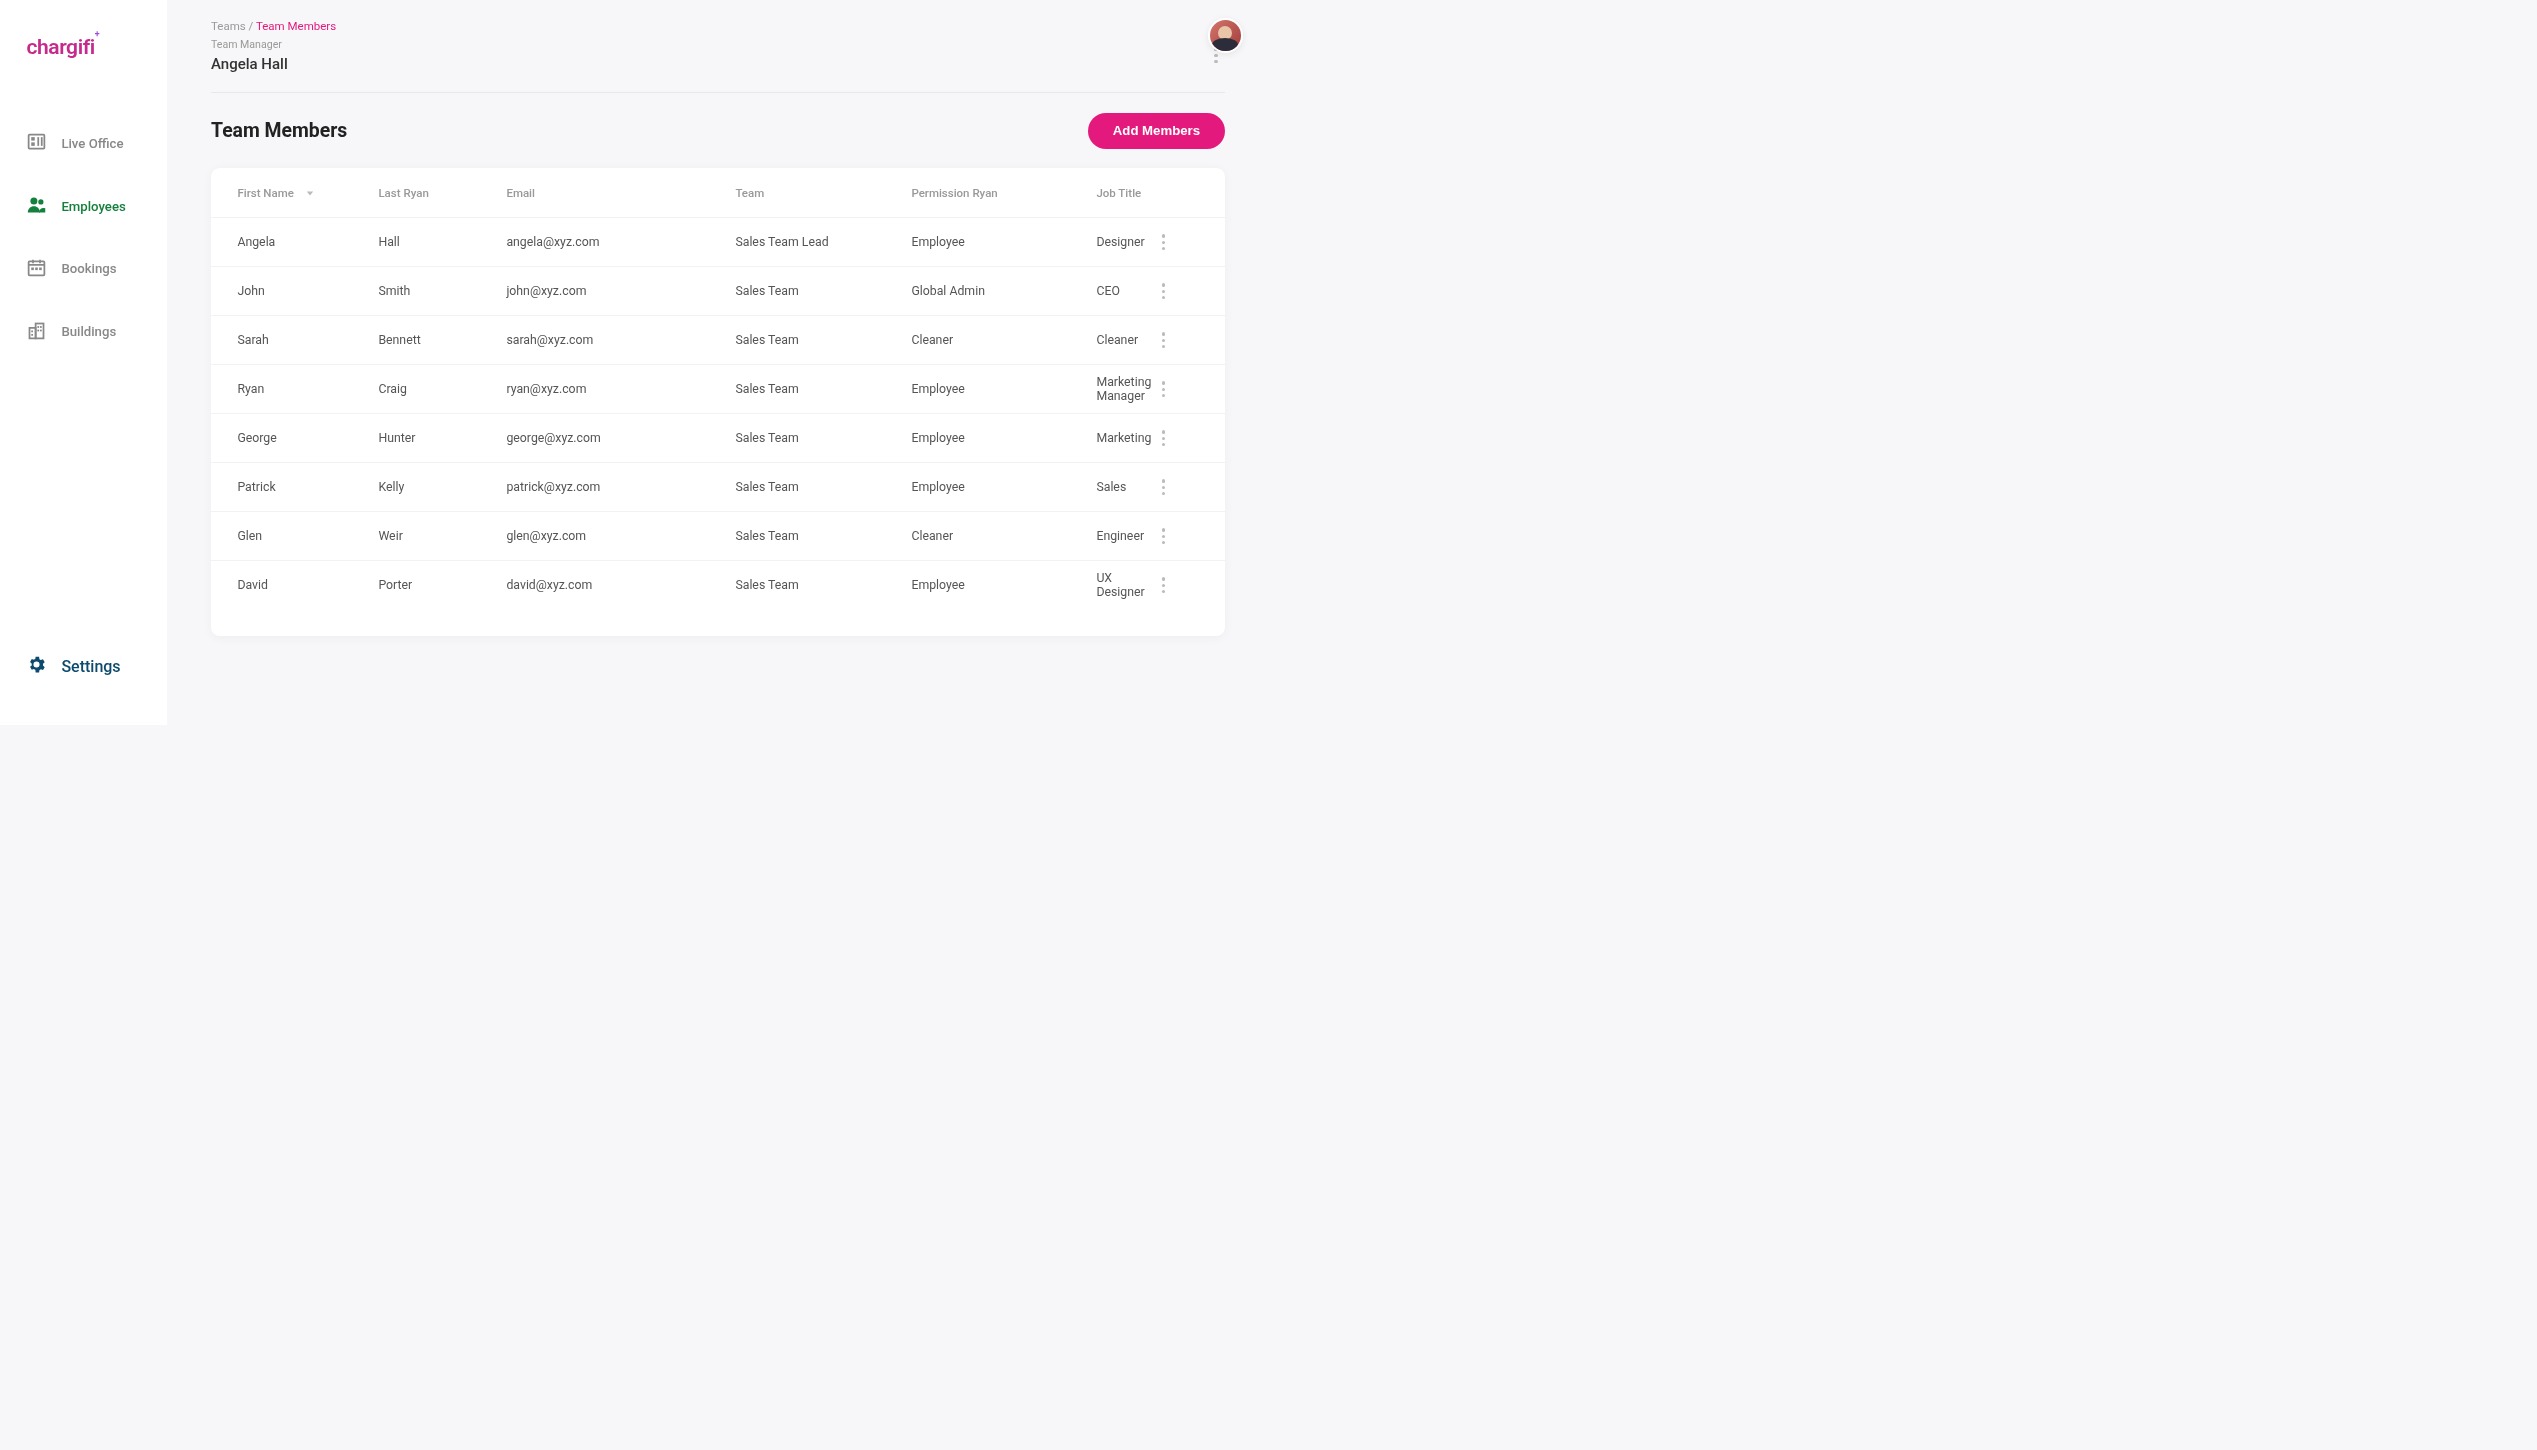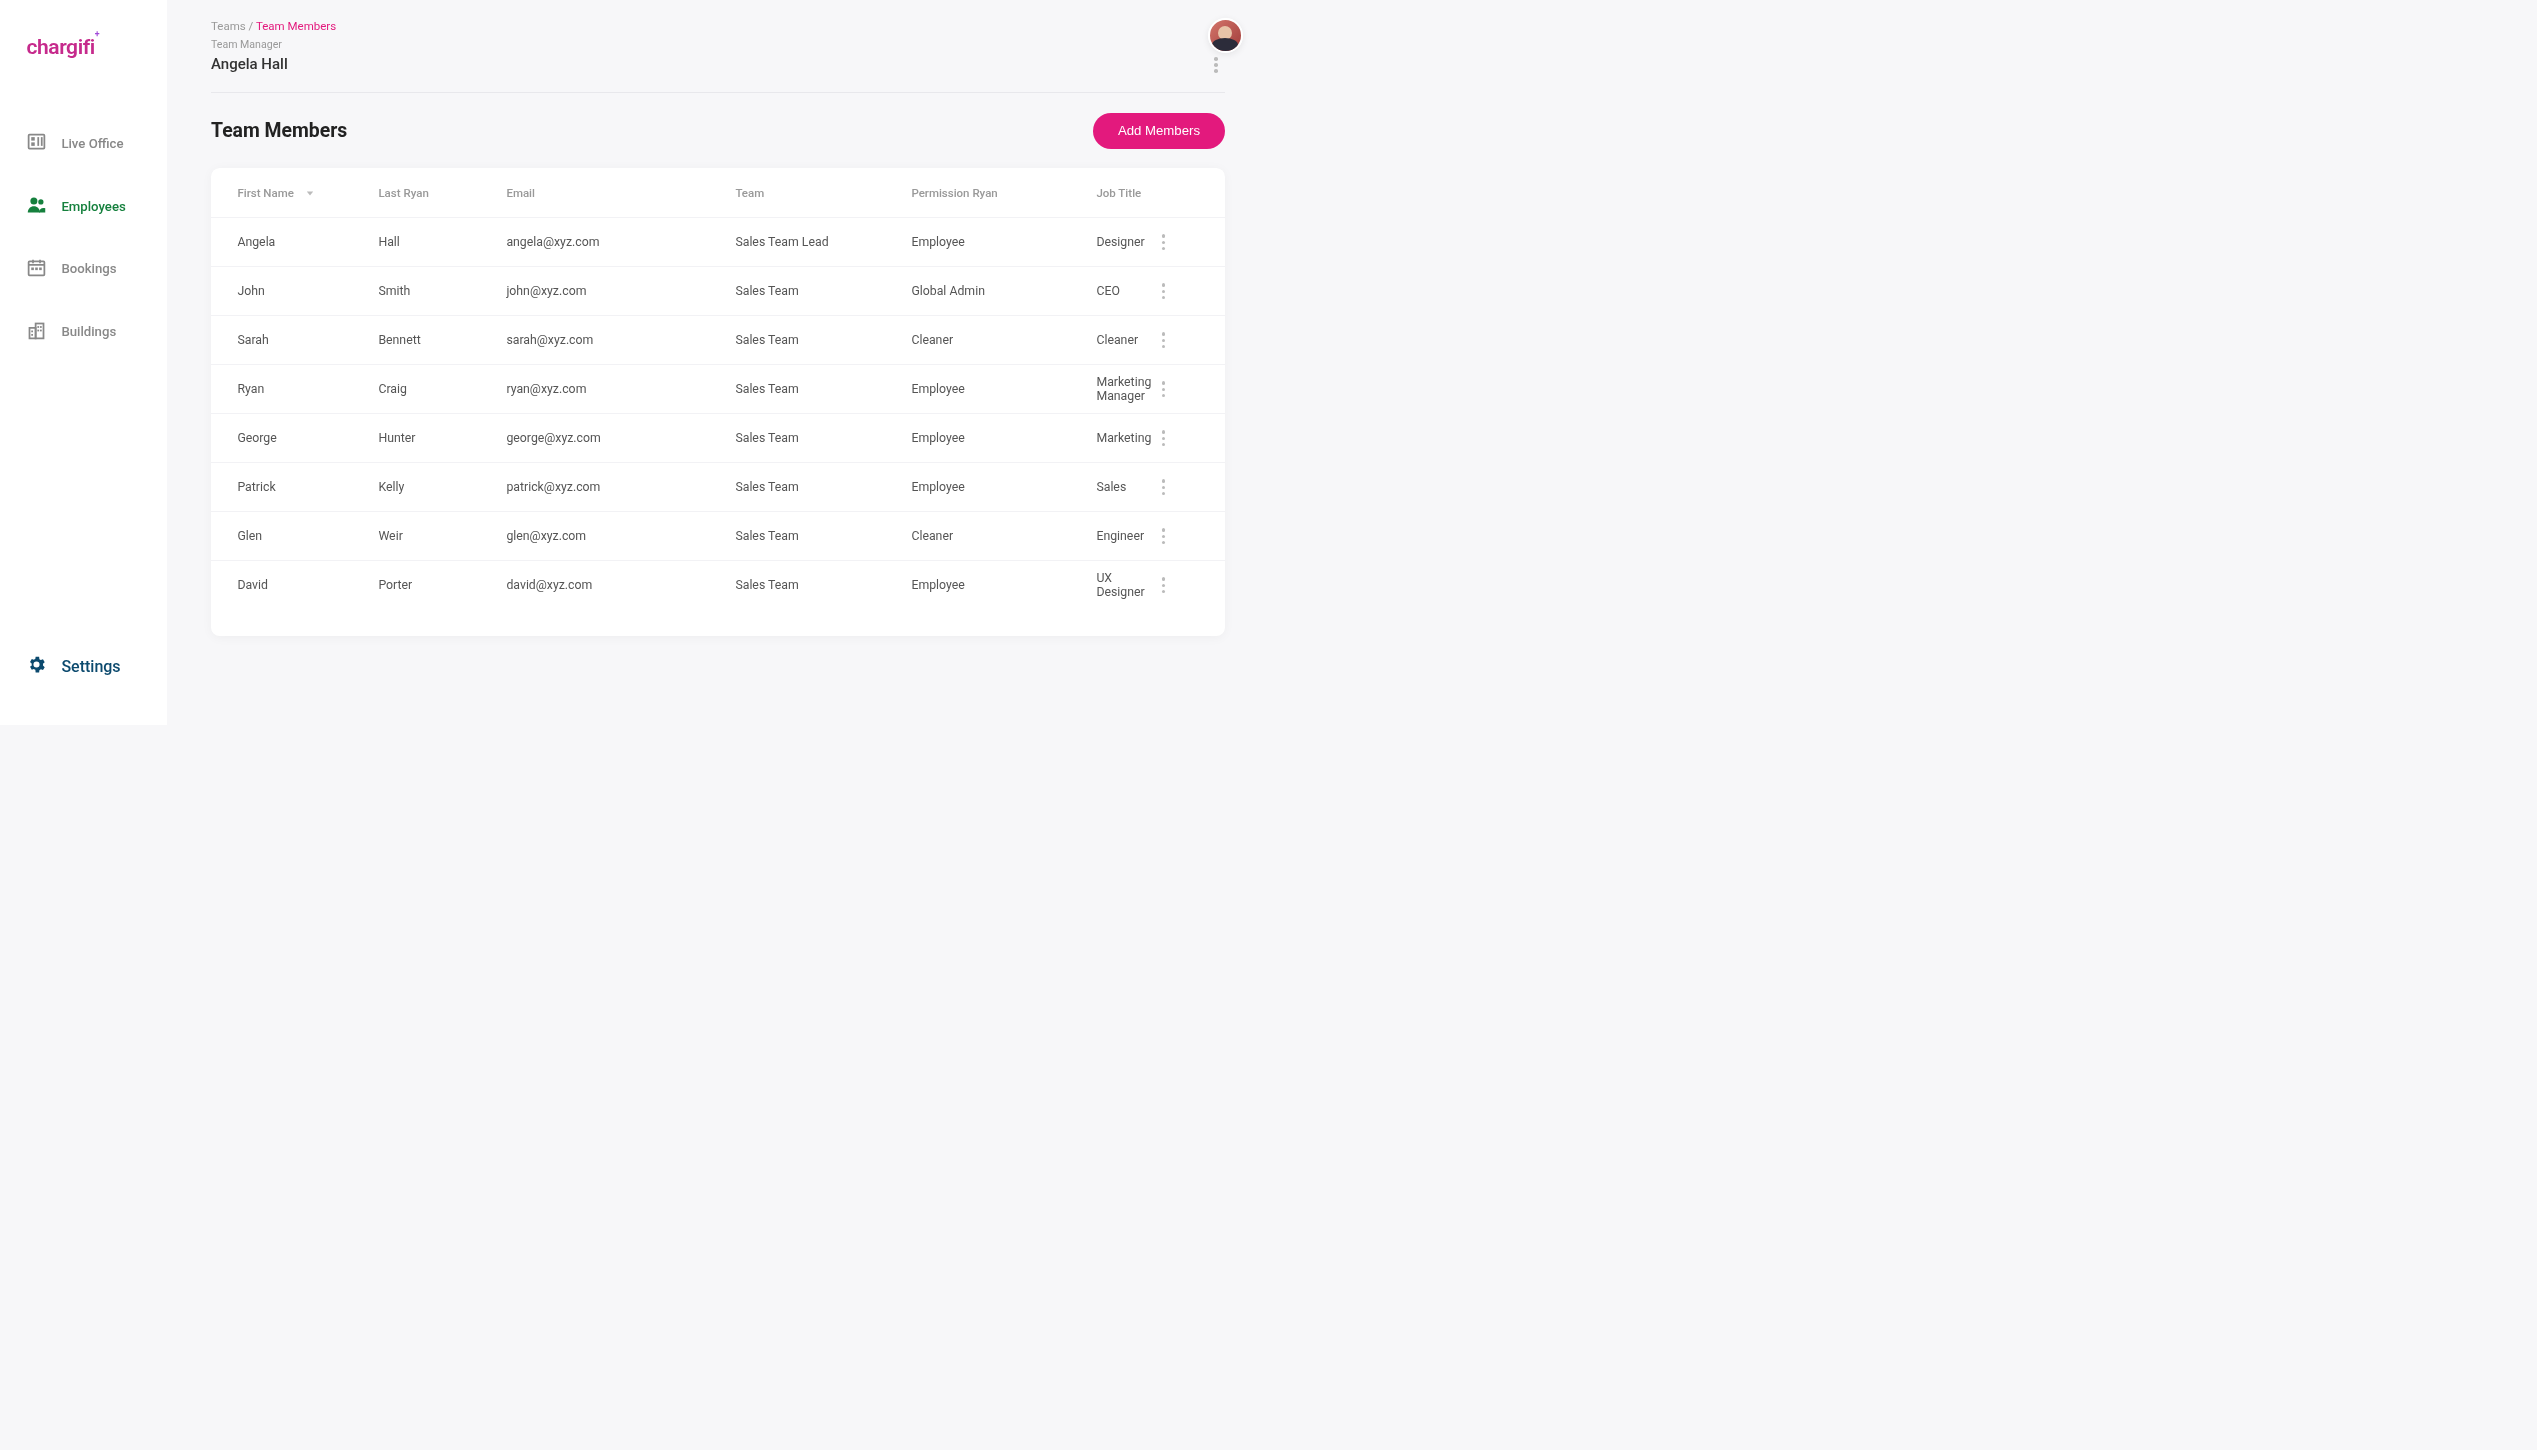--- a/index.html
+++ b/index.html
@@ -81,21 +81,21 @@
       border-radius: 50% 50% 0 0;
       position: absolute;
       bottom: -1.8px;
     }
     .breadcrumb { font-size: 11.5px; color: #999; margin-bottom: 5px; }
     .breadcrumb .current { color: #e3197d; }
     .page-title { font-size: 26.4px; font-weight: 700; color: #222; margin-bottom: 19.4px; }
     .manager-block {
       display: flex;
       justify-content: space-between;
-      align-items: flex-end;
+      align-items: center;
       padding: 0 0 19.4px 0;
       border-bottom: 0.9px solid #e8e8ec;
       margin-bottom: 19.4px;
     }
     .manager-label { font-size: 10.6px; color: #999; margin-bottom: 3.5px; }
     .manager-name { font-size: 15px; color: #333; font-weight: 500; }
     .dots-vertical {
       width: 17.6px;
       cursor: pointer;
       display: flex;
@@ -110,21 +110,21 @@
       align-items: center;
       margin-bottom: 19.4px;
     }
     .section-title { font-size: 19.4px; font-weight: 700; color: #222; }
     .add-btn {
       background: #e3197d;
       color: #fff;
       border: none;
       padding: 10.6px 25px;
       font-size: 13.2px;
-      font-weight: 400;
+      font-weight: 700;
       border-radius: 19.4px;
       cursor: pointer;
     }
     .table-card {
       background: #fff;
       border-radius: 8.8px;
       box-shadow: 0 1.8px 10.6px rgba(0,0,0,0.04);
       overflow: hidden;
       padding-bottom: 26.4px;
     }

